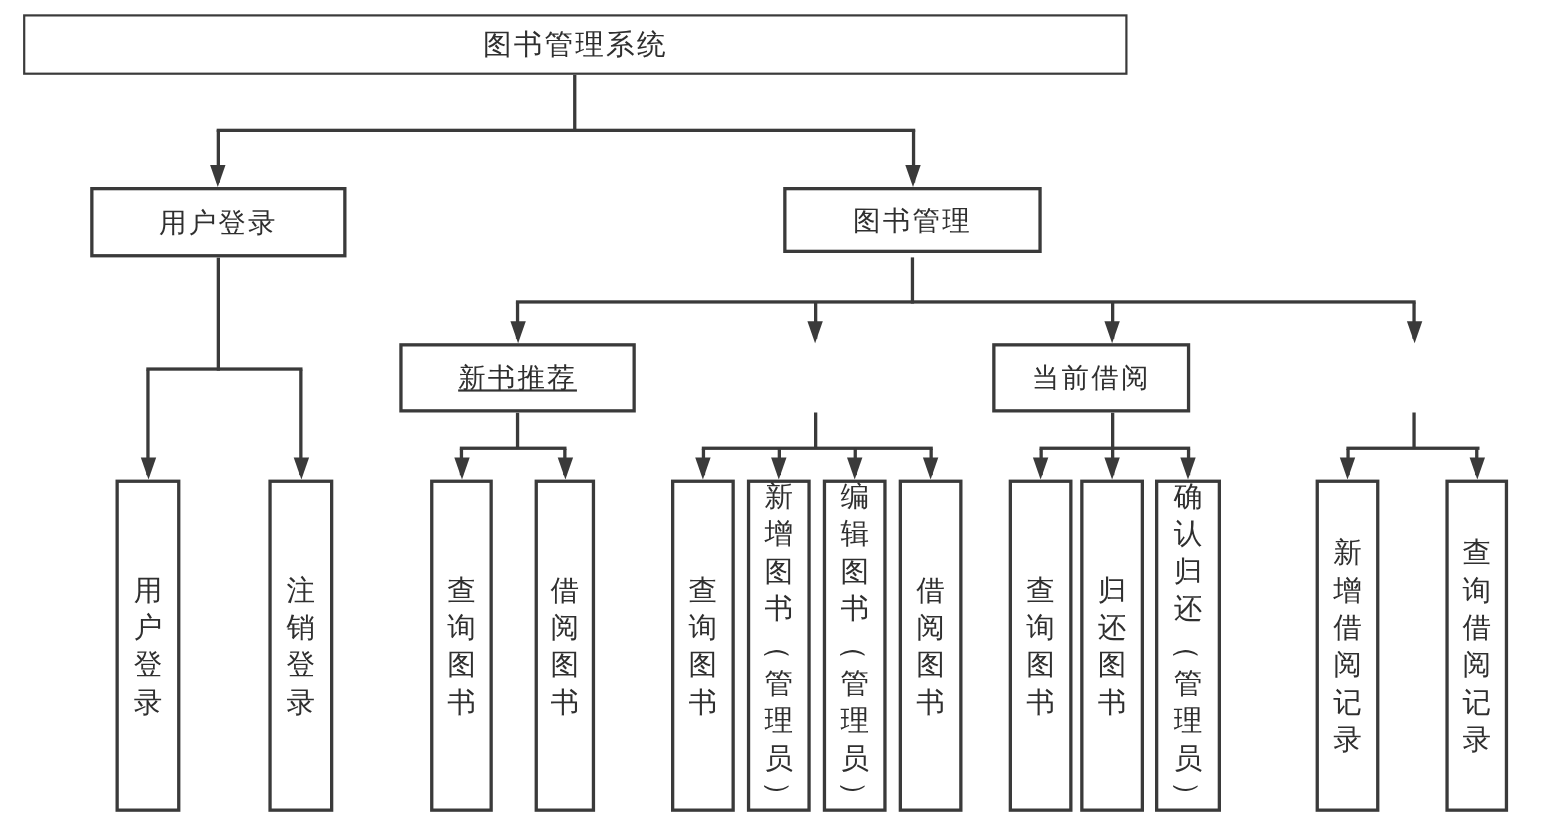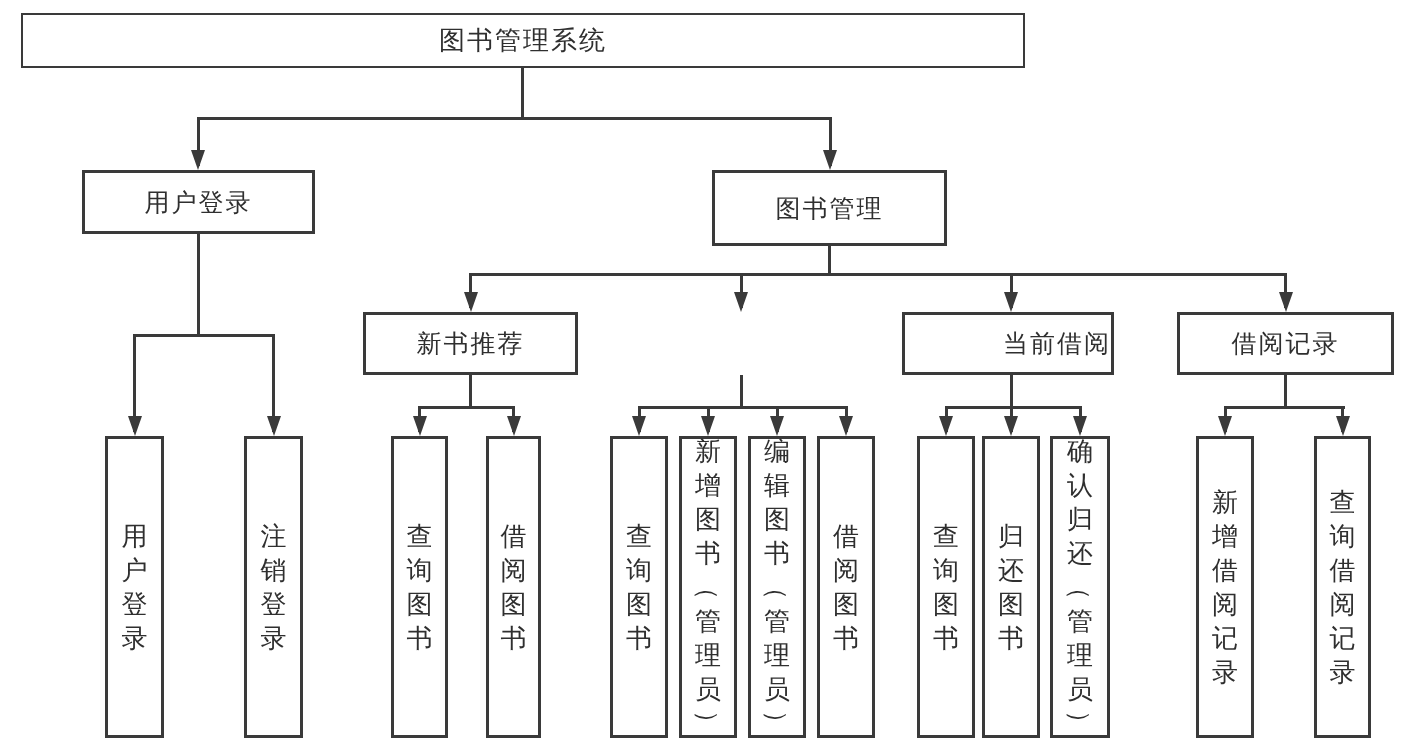--- a/index.html
+++ b/index.html
@@ -96,32 +96,29 @@
       <div class="ahead" style="left: 1335.5px; top: 416px;"></div>
     </div>
 
   <div class="node root" style="left:21px;top:13px;width:1004px;height:55px;">
     <span class="hlabel">图书管理系统</span>
   </div>
 
   <div class="node" style="left:82px;top:170px;width:233px;height:64px;">
     <span class="hlabel">用户登录</span>
   </div>
-  <div class="node" style="left:712px;top:170px;width:235px;height:76px;">
+  <div class="node" style="left:712px;top:170px;width:235px;height:60px;">
     <span class="hlabel">图书管理</span>
   </div>
 
-  <div class="node" style="left:363px;top:312px;width:215px;height:63px;">
+  <div class="node" style="left:363px;top:312px;width:215px;height:63px;text-decoration:underline;">
     <span class="hlabel">新书推荐</span>
   </div>
-  <div class="node" style="left:902px;top:312px;width:212px;height:63px;justify-content:flex-end;">
+  <div class="node" style="left:902px;top:312px;width:180px;height:63px;">
     <span class="hlabel">当前借阅</span>
-  </div>
-  <div class="node" style="left:1177px;top:312px;width:217px;height:63px;">
-    <span class="hlabel">借阅记录</span>
   </div>
 
   <div class="node leaf" style="left:105px;top:436px;width:59px;height:302px;">
     <div class="vlabel">
         <span class="ch">用</span>
         <span class="ch">户</span>
         <span class="ch">登</span>
         <span class="ch">录</span>
       </div>
   </div>

